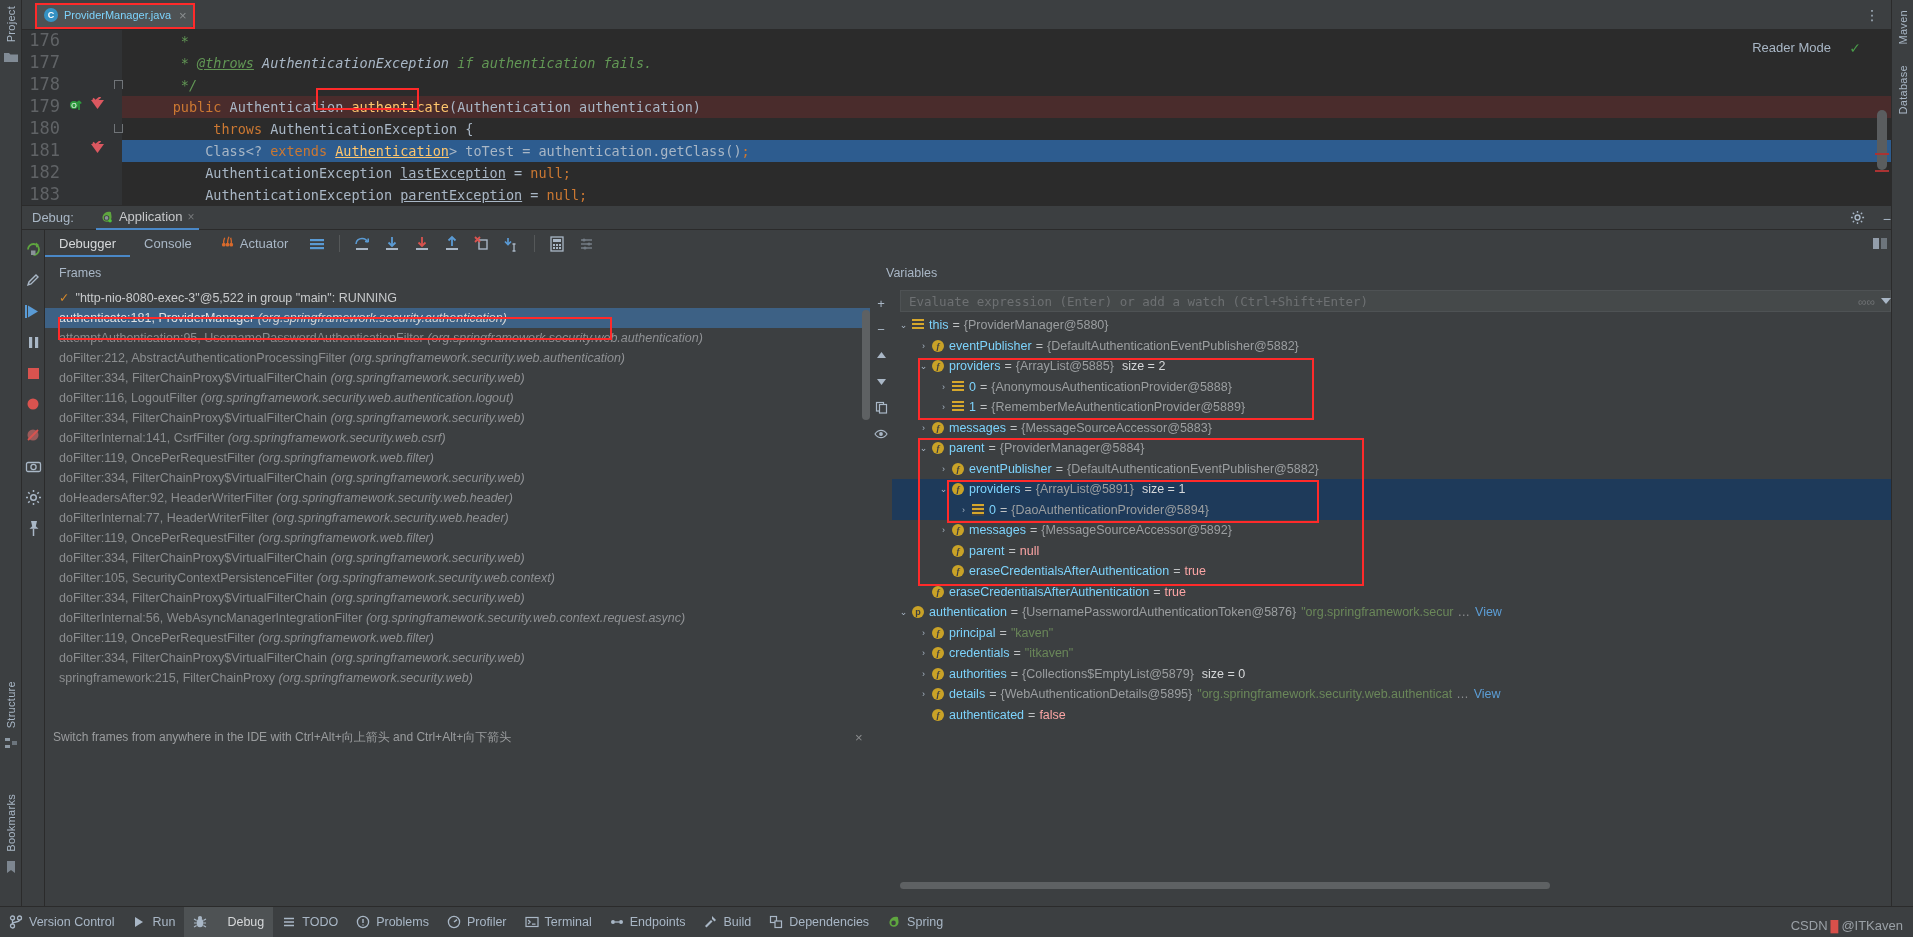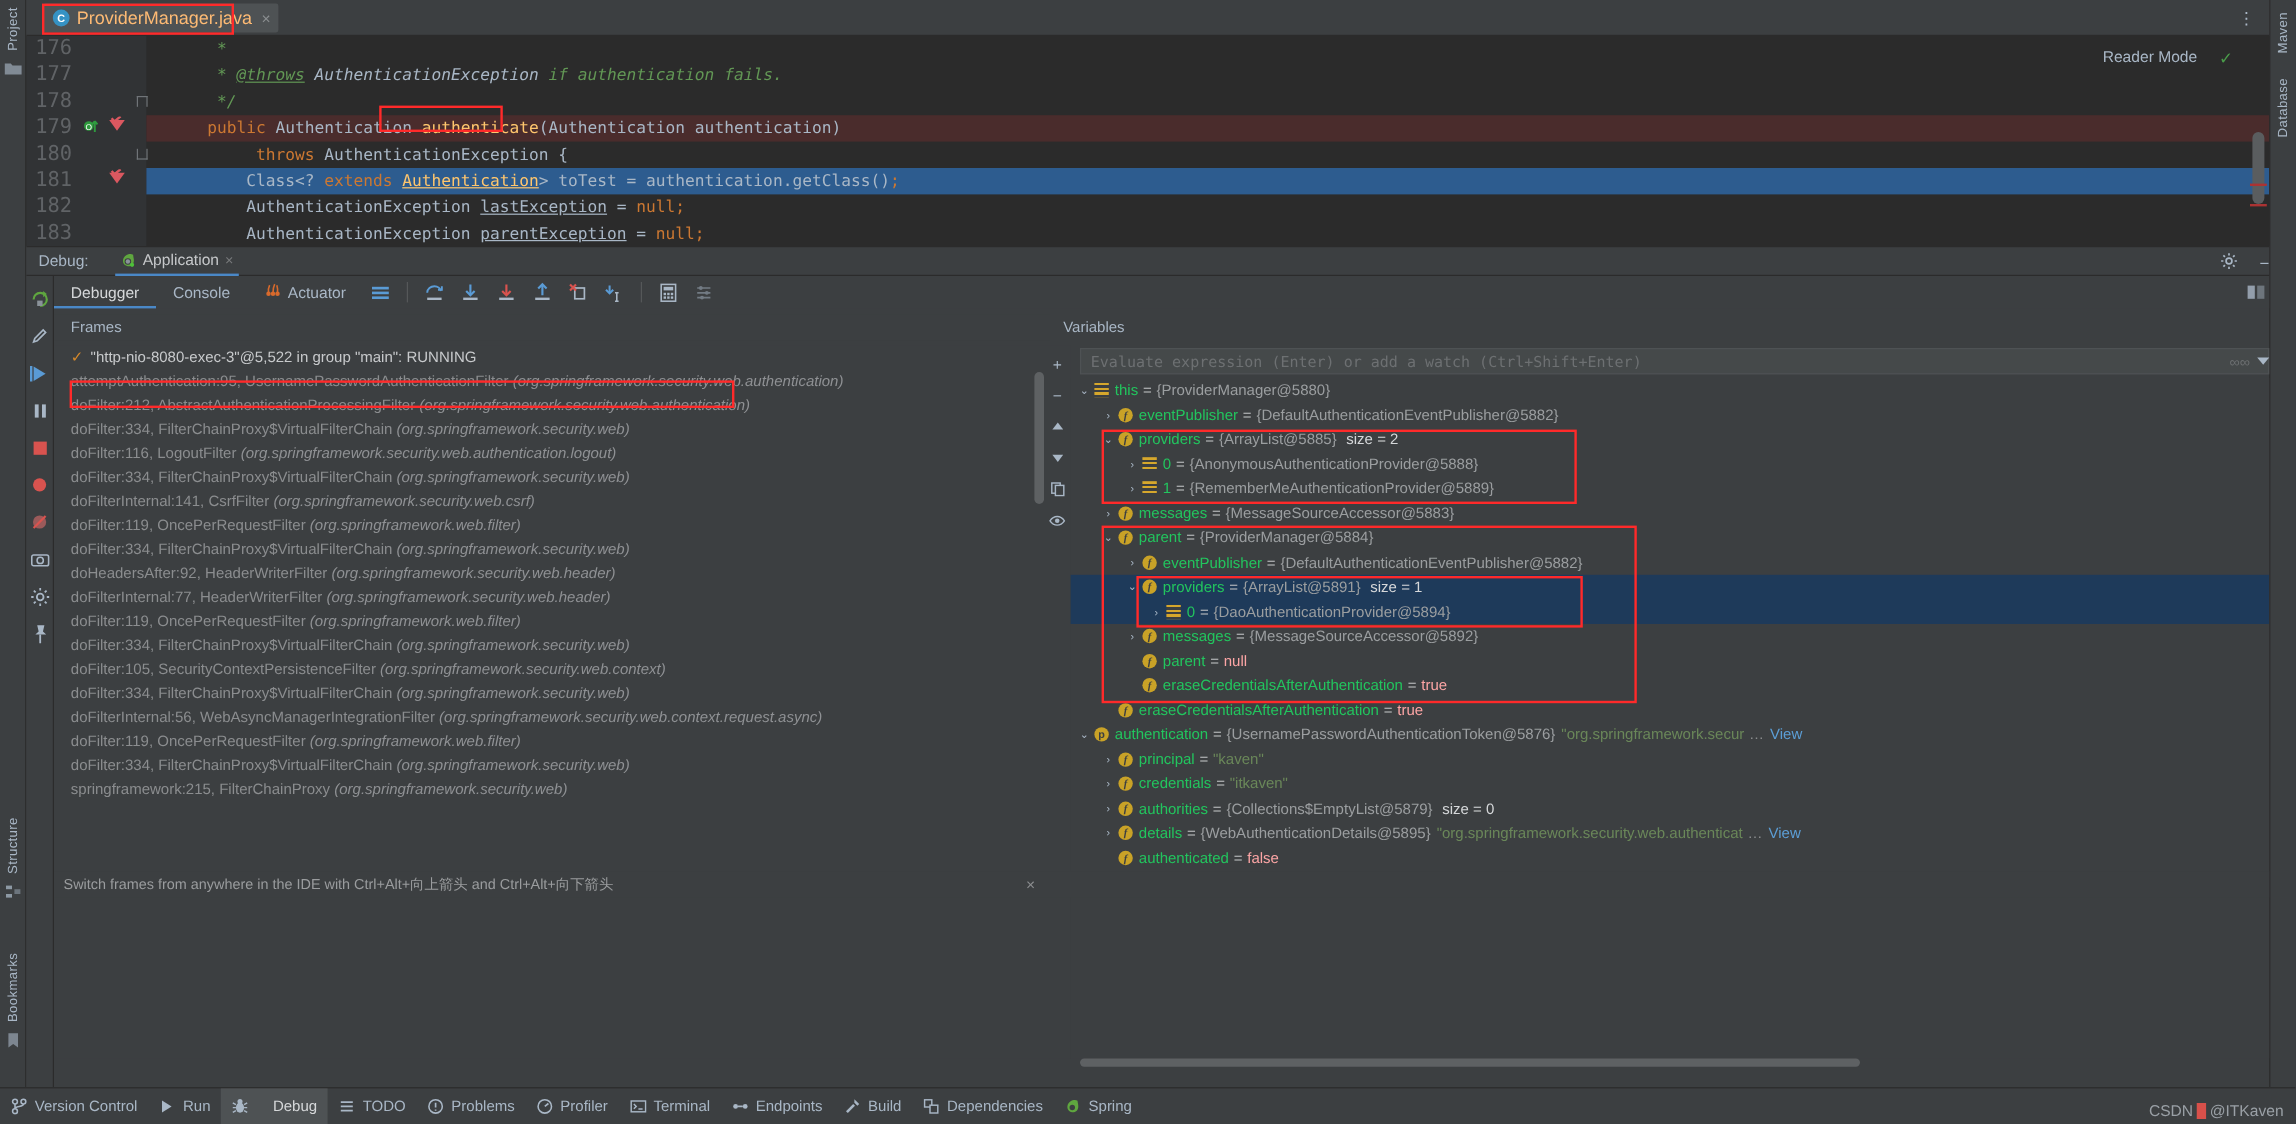--- a/index.html
+++ b/index.html
@@ -35,21 +35,21 @@
   
   .tabbar {
     position: absolute; left: 22px; top: 0; right: 22px; height: 30px;
     background: #3c3f41; border-bottom: 1px solid #2b2b2b;
   }
   .etab {
     position: absolute; left: 14px; top: 3px; height: 24px;
     background: #4e5254; display: flex; align-items: center;
     padding: 0 6px 0 8px; gap: 6px; border-radius: 2px;
   }
-  .etab .lbl { color: #fdba74; font-size: 15px; white-space: nowrap; }
+  .etab .lbl { color: #7dd3fc; font-size: 11px; white-space: nowrap; }
   .etab .x { color: #8b8f91; font-size: 13px; margin-left: 2px; }
   .jfile {
     width: 14px; height: 14px; border-radius: 50%;
     background: #3592c4; color:#fff; font-size: 9px; font-weight: bold;
     display:flex; align-items:center; justify-content:center;
   }
   .burger { position:absolute; right: 12px; top: 7px; color:#a9b7c6; font-size:14px; letter-spacing:0; }
 
   
   .editor {
@@ -192,21 +192,21 @@
     font-size:9px; font-weight:bold; text-align:center; line-height:12px;
     font-style:italic; font-family:"Liberation Serif", serif;
   }
   .vicon.p {
     border-radius:50%; background:#c9a227; color:#3c3f41;
     font-size:9px; font-weight:bold; text-align:center; line-height:12px;
   }
   .vicon.arr {
     background: repeating-linear-gradient(#d6a72c 0 2px, #3c3f41 2px 4px);
   }
-  .vname { color:#22c55e;text-align:right; }
+  .vname { color:#7dd3fc;text-align:right; }
   .veq { color:#c0c2c4; margin:0 4px; }
   .vval { color:#9b9ea0; }
   .vval.lit { color:#fca5a5; }
   .vsize { color:#d6d8da; margin-left:8px; }
   .vstr { color:#6a8759; }
   .vmore { color:#8b8d8f; }
   .vview { color:#5c9ed6; }
   .vars-scroll-h { position:absolute; left:900px; bottom:48px; width:650px; height:7px; background:#5e6163; border-radius:4px; }
 
   
@@ -533,20 +533,24 @@
   <div class="filter-ico">
     <svg viewBox="0 0 14 14" width="14" height="14">
         <path d="M1 2h12l-4.6 5.3V12l-2.8-1.6V7.3z" fill="#a9b7c6"></path>
       </svg>
   </div>
   <div class="filter-dd"></div>
 
   <div class="frames-body">
     <div class="frow thread">
       <span class="chk">✓</span><span>"http-nio-8080-exec-3"@5,522 in group "main": RUNNING</span>
+    </div>
+    <div class="frow sel">
+      <span>authenticate:181, ProviderManager</span>
+      <span class="pkg">(org.springframework.security.authentication)</span>
     </div>
     <div class="frow dim"><span>attemptAuthentication:95, UsernamePasswordAuthenticationFilter</span> <span class="pkg">(org.springframework.security.web.authentication)</span></div>
     <div class="frow dim"><span>doFilter:212, AbstractAuthenticationProcessingFilter</span> <span class="pkg">(org.springframework.security.web.authentication)</span></div>
     <div class="frow dim"><span>doFilter:334, FilterChainProxy$VirtualFilterChain</span> <span class="pkg">(org.springframework.security.web)</span></div>
     <div class="frow dim"><span>doFilter:116, LogoutFilter</span> <span class="pkg">(org.springframework.security.web.authentication.logout)</span></div>
     <div class="frow dim"><span>doFilter:334, FilterChainProxy$VirtualFilterChain</span> <span class="pkg">(org.springframework.security.web)</span></div>
     <div class="frow dim"><span>doFilterInternal:141, CsrfFilter</span> <span class="pkg">(org.springframework.security.web.csrf)</span></div>
     <div class="frow dim"><span>doFilter:119, OncePerRequestFilter</span> <span class="pkg">(org.springframework.web.filter)</span></div>
     <div class="frow dim"><span>doFilter:334, FilterChainProxy$VirtualFilterChain</span> <span class="pkg">(org.springframework.security.web)</span></div>
     <div class="frow dim"><span>doHeadersAfter:92, HeaderWriterFilter</span> <span class="pkg">(org.springframework.security.web.header)</span></div>

